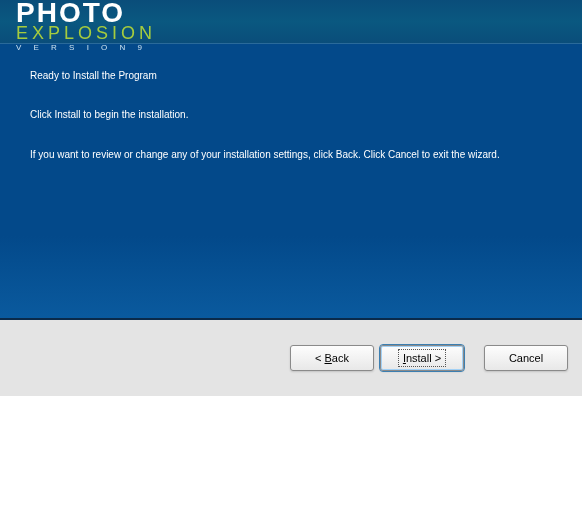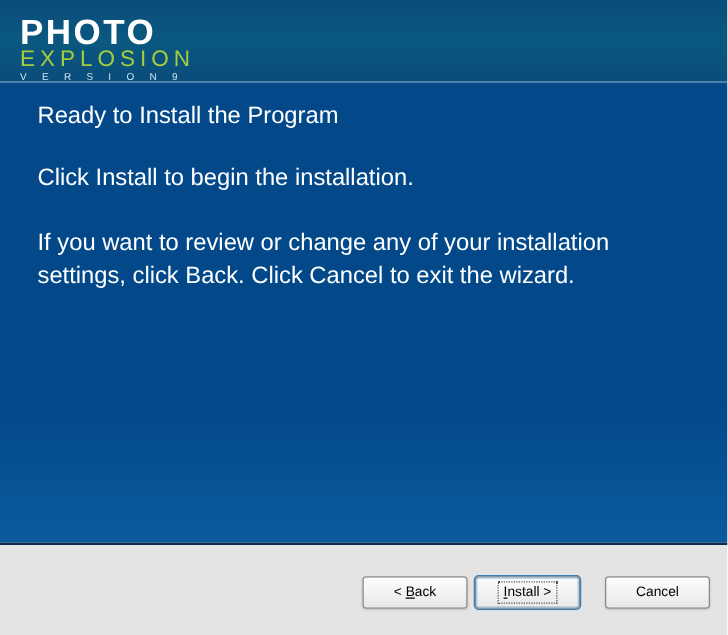--- a/index.html
+++ b/index.html
@@ -3,25 +3,25 @@
   <meta charset="utf-8">
   <style>
     * { margin: 0; padding: 0; box-sizing: border-box; }
     html, body {
       width: 582px;
       height: 508px;
       font-family: Tahoma, Arial, sans-serif;
       overflow: hidden;
     }
     .header {
-      height: 66px;
+      height: 44px;
       background: linear-gradient(to bottom, #0a4d7a 0%, #0a5880 50%, #0a4d7a 100%);
       padding-left: 16px;
       display: flex;
-      align-items: flex-end;
+      align-items: flex-start;
       border-bottom: 1px solid #2a6a9a;
     }
     .logo {
       color: #fff;
       line-height: 0.9;
     }
     .logo-photo {
       font-size: 28px;
       font-weight: 900;
       letter-spacing: 2px;
@@ -36,25 +36,25 @@
       font-family: Arial, sans-serif;
     }
     .logo-version {
       font-size: 8px;
       letter-spacing: 5px;
       color: #cde3f0;
       margin-top: 3px;
       font-family: Arial, sans-serif;
     }
     .body-area {
-      height: 370px;
+      height: 276px;
       background: linear-gradient(to bottom, #03498a 0%, #03498a 70%, #0a5a9e 100%);
-      padding: 16px 30px;
+      padding: 26px 30px;
       color: #fff;
-      font-size: 19px;
+      font-size: 10px;
       border-bottom: 2px solid #0a2a4a;
     }
     .heading {
       margin-bottom: 28px;
     }
     .subtext1 {
       margin-bottom: 54px;
     }
     .subtext2 {
       margin-bottom: 28px;

